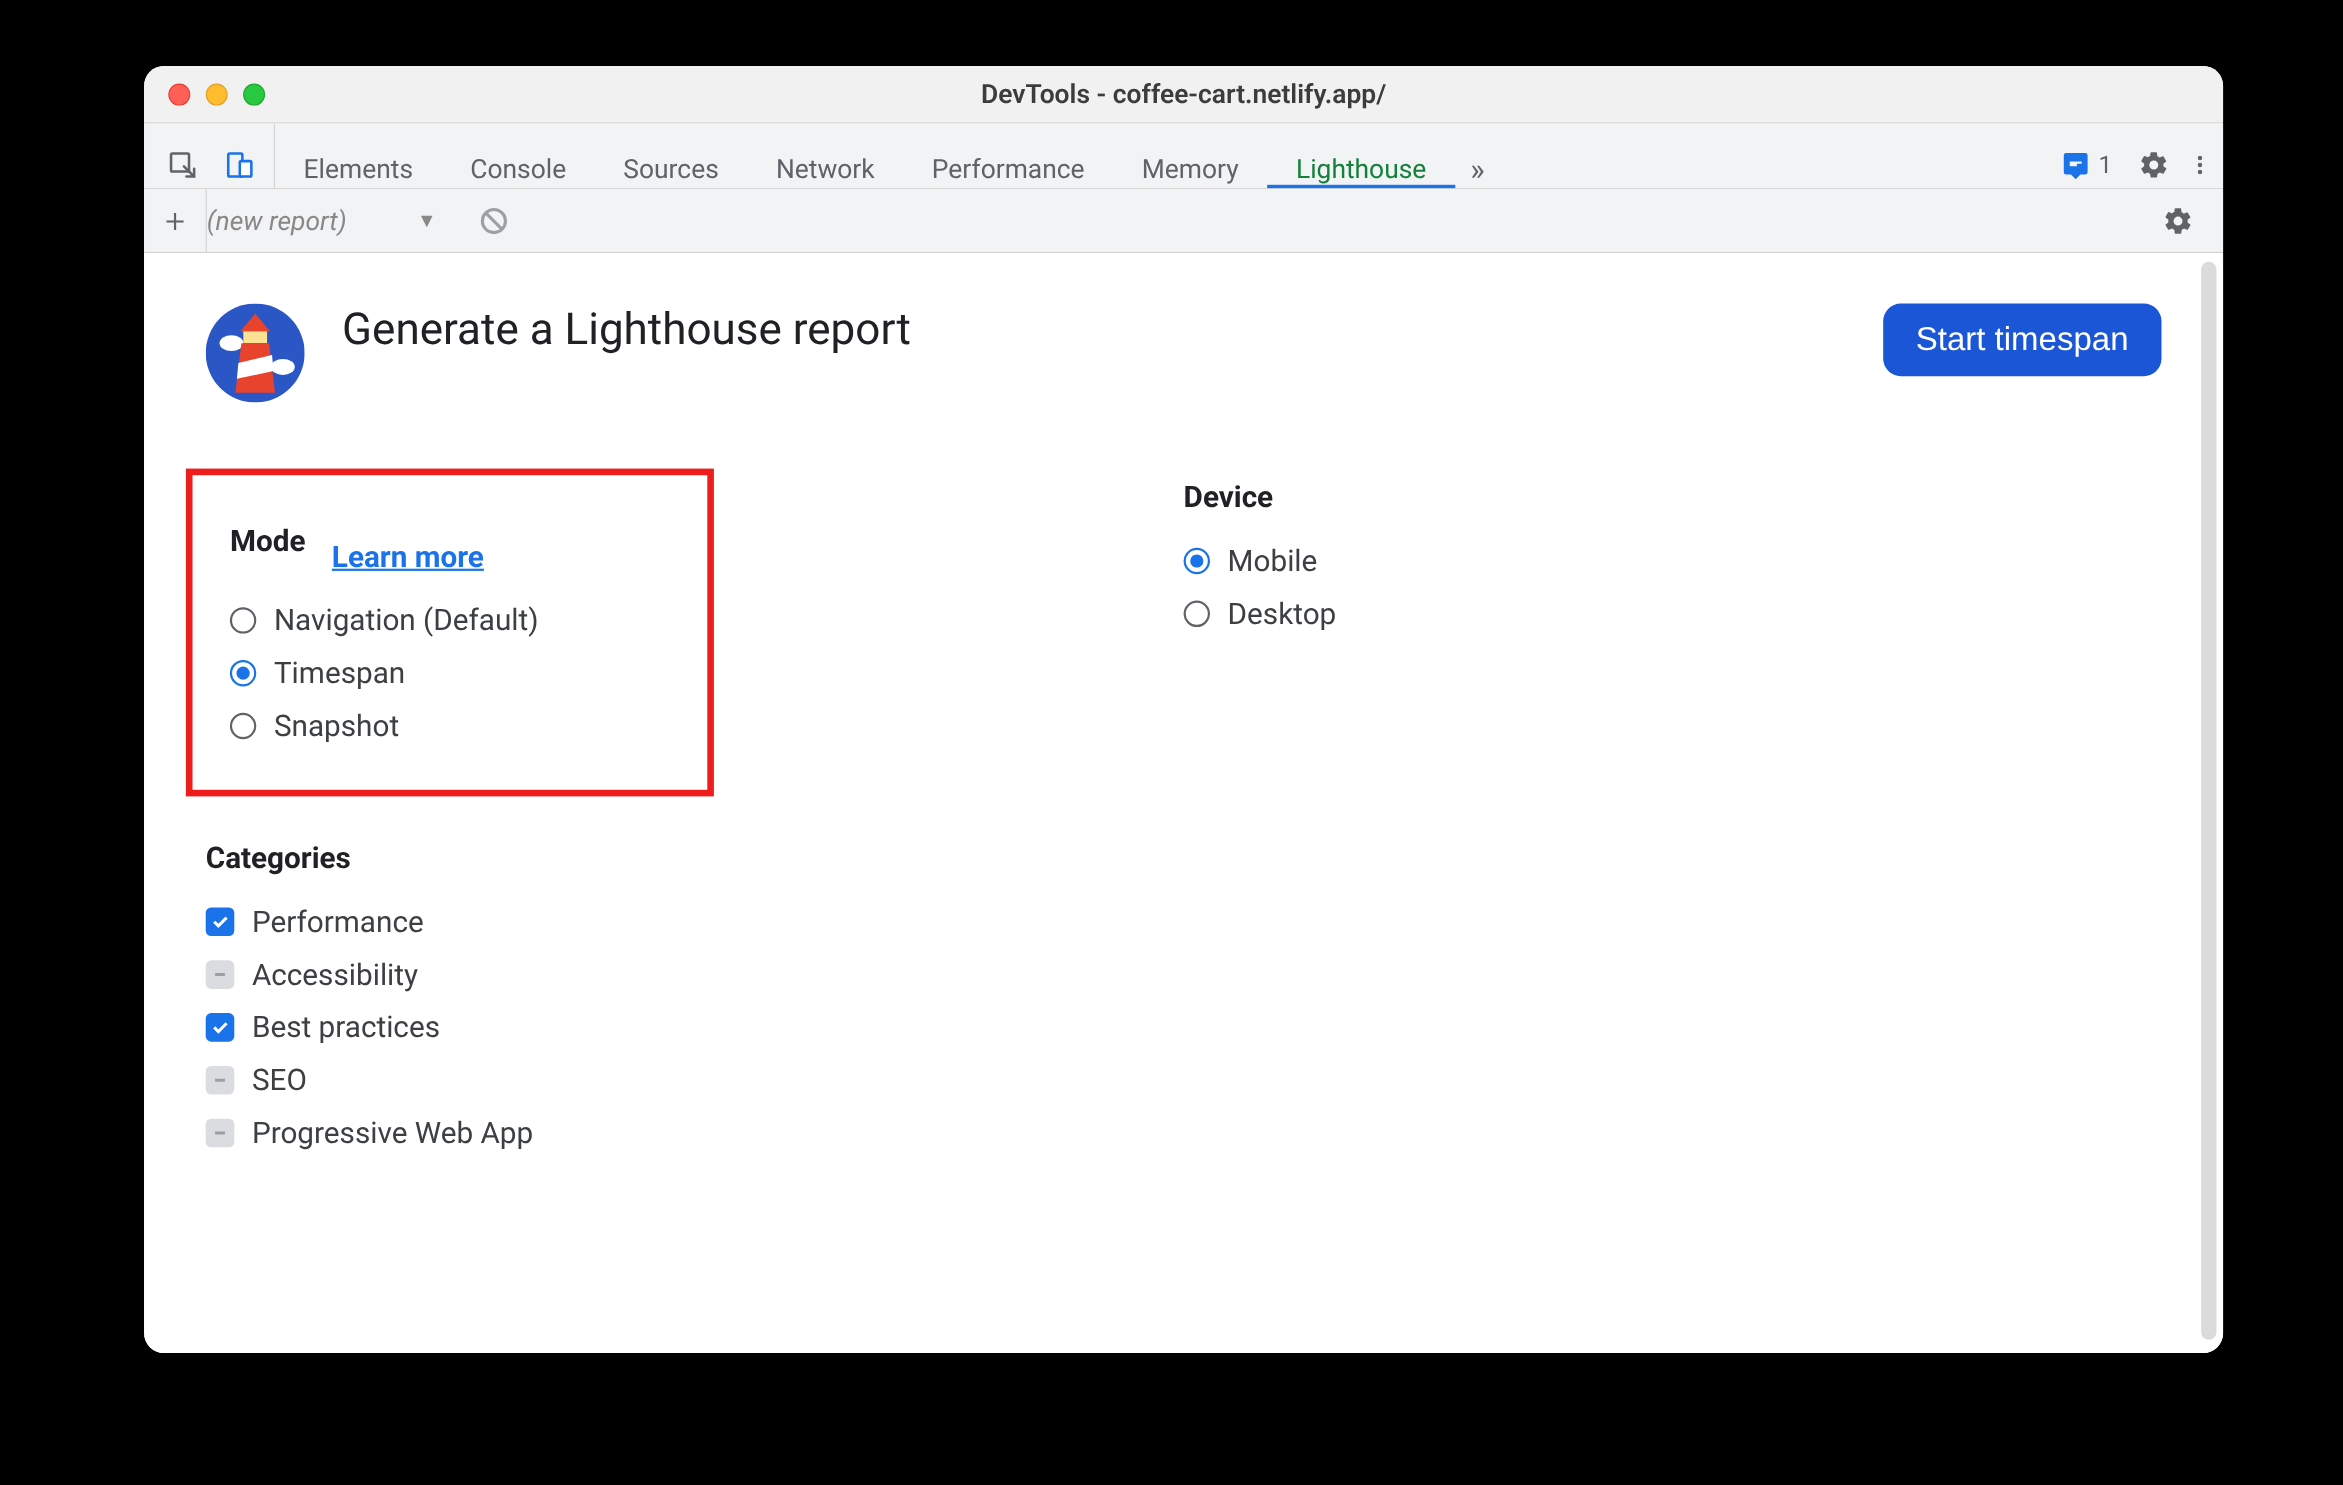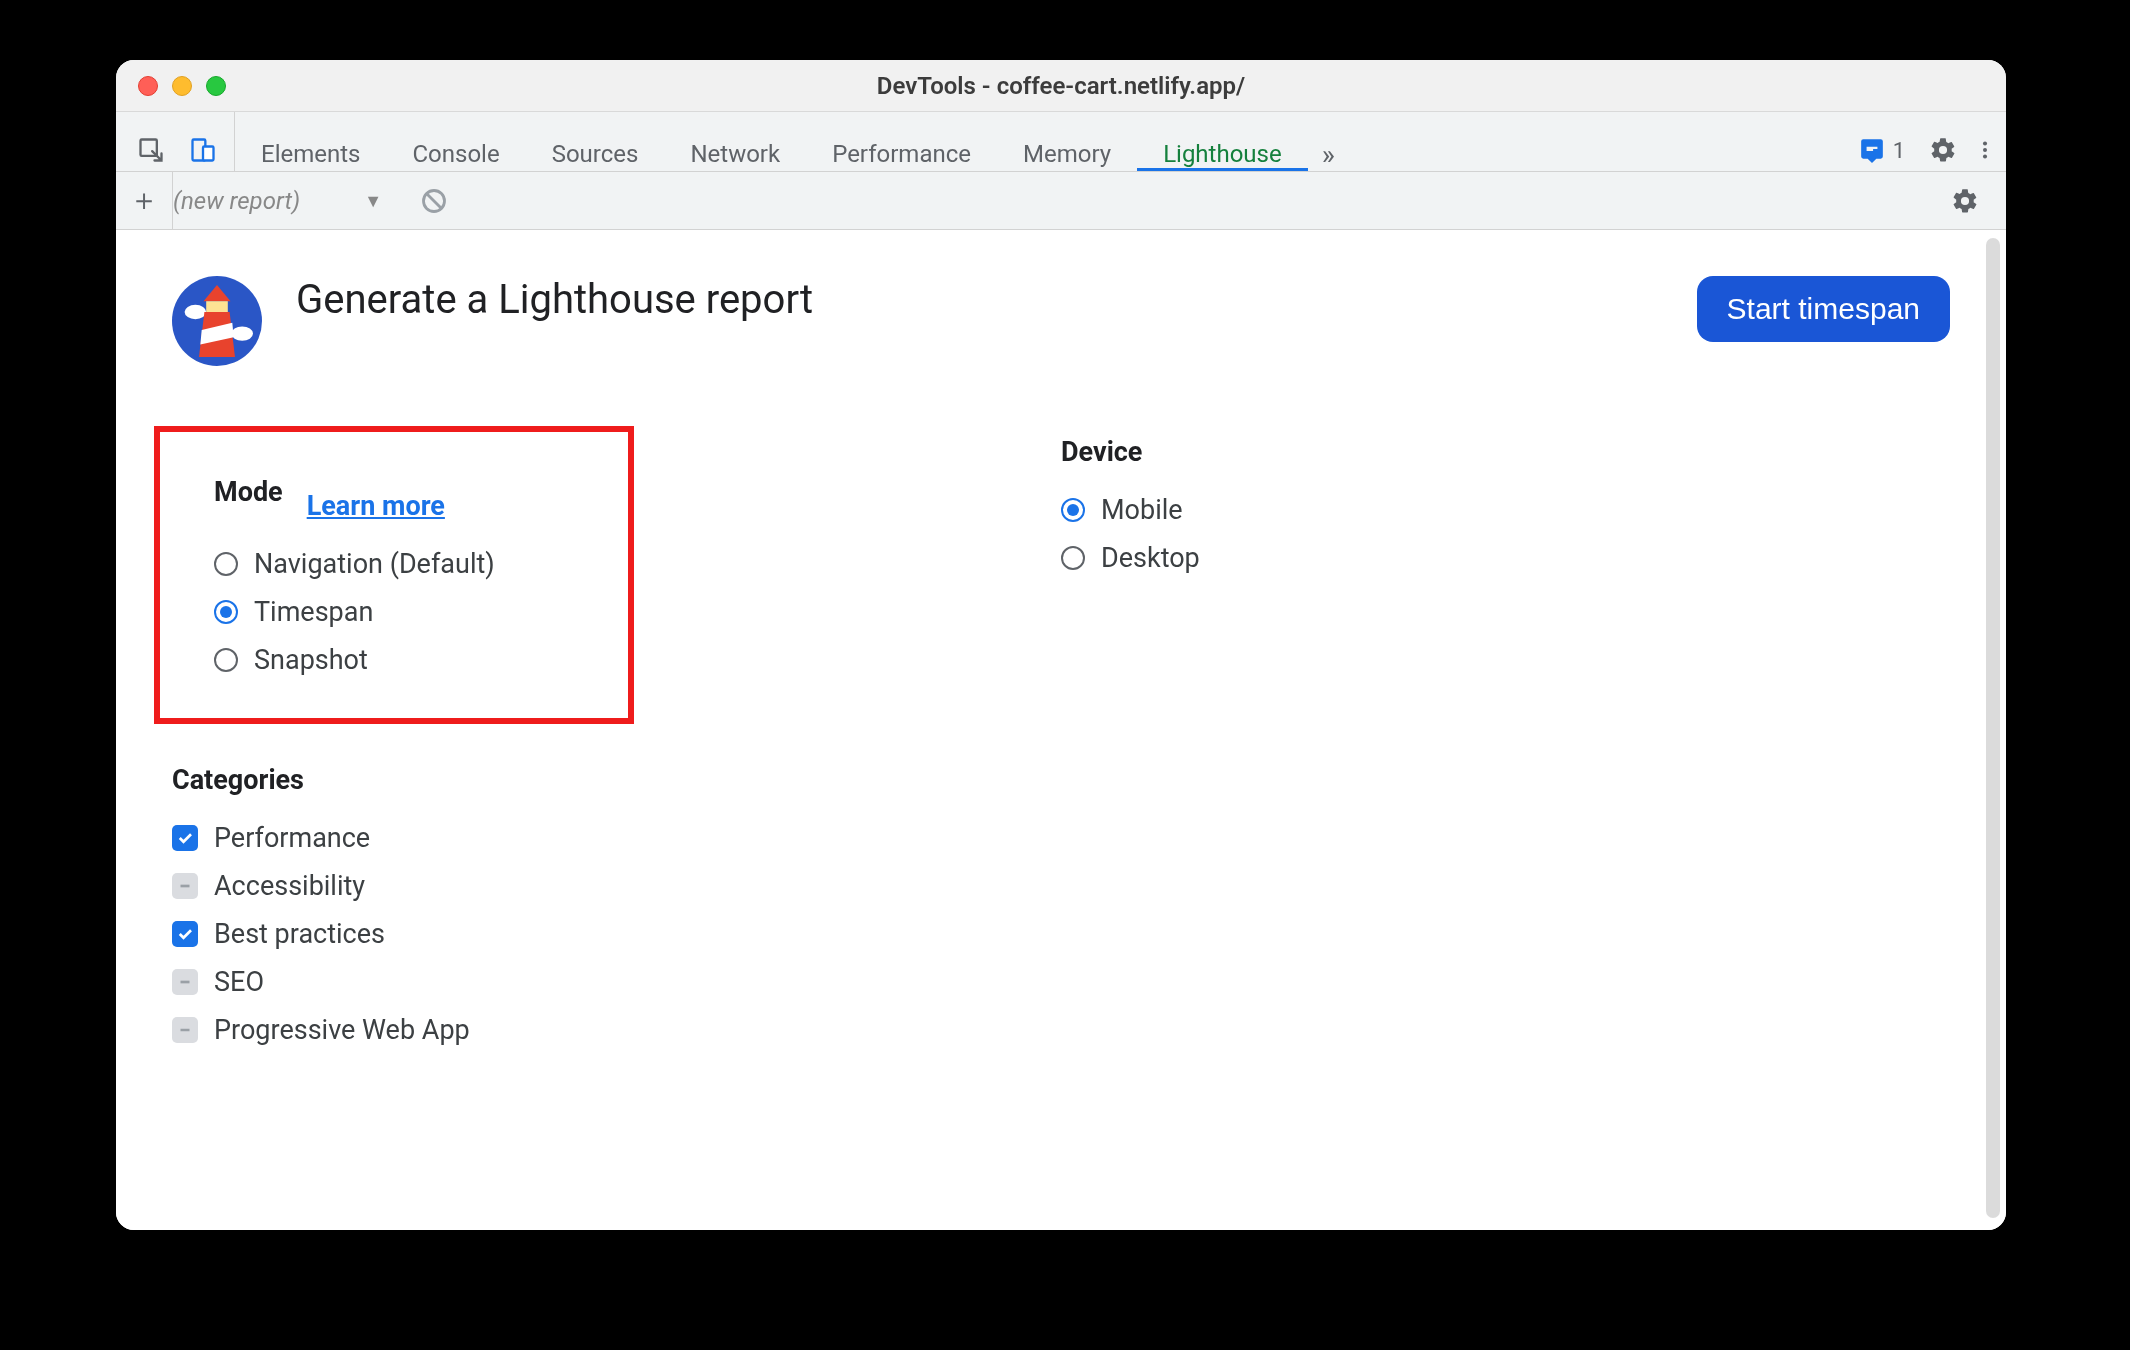--- a/index.html
+++ b/index.html
@@ -7,21 +7,21 @@
   body {
     font-family: -apple-system, BlinkMacSystemFont, "Segoe UI", Roboto, Helvetica, Arial, sans-serif;
     background: #000;
     width: 2130px;
     height: 1350px;
     position: relative;
     overflow: hidden;
   }
   .window-shadow {
     position: absolute;
-    left: 116px;
+    left: 131px;
     top: 60px;
     width: 1890px;
     height: 1170px;
     background: #fff;
     border-radius: 18px;
     box-shadow: 0 40px 90px 20px rgba(0,0,0,.6), 0 0 0 1px rgba(0,0,0,.08);
     display: flex;
     flex-direction: column;
     overflow: hidden;
   }
@@ -124,21 +124,21 @@
     border:none; border-radius:16px;
     padding:16px 30px; cursor:pointer;
   }
   
   .columns { display:flex; margin-top:70px; }
   .col { flex:1; }
   
   .mode-box {
     border:6px solid #ef1c1c;
     width:480px;
-    padding:30px 18px 34px 54px;
+    padding:30px 18px 34px 34px;
     margin-left:-18px;
     margin-top:-10px;
   }
   .group-header { display:flex; align-items:center; gap:24px; margin-bottom:18px;}
   .group-label { font-size:27px; font-weight:700; color:#202124;}
   .learn-link { color:#1a73e8; font-size:27px; font-weight:700; text-decoration:underline; cursor:pointer;margin-top:28px;}
   .radio-row, .check-row {
     display:flex; align-items:center; gap:16px;
     font-size:27px; color:#3c4043;
     padding:8px 0;

